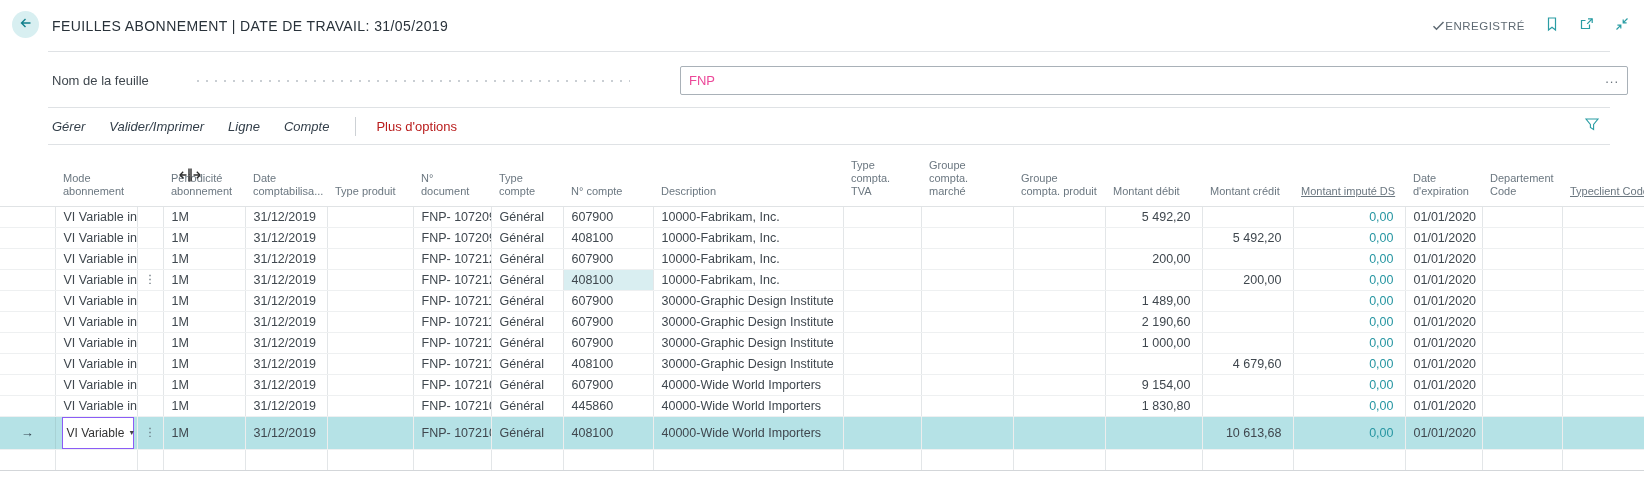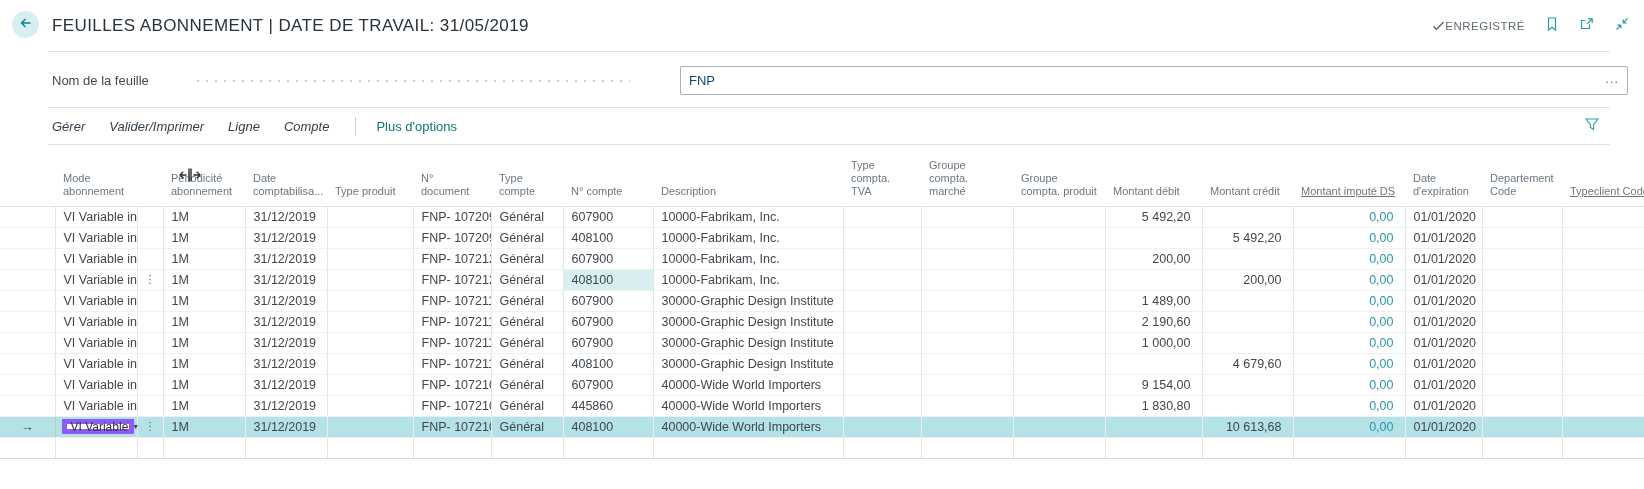--- a/index.html
+++ b/index.html
@@ -11,52 +11,52 @@
 
   
   .topbar { height:52px; position:relative; }
   .topbar .rule { position:absolute; left:48px; right:34px; bottom:0; border-bottom:1px solid #dfe2e5; }
   .back-btn {
     position:absolute; left:12px; top:11px; width:27px; height:27px; border-radius:50%;
     background:#d8eff1; display:flex; align-items:center; justify-content:center; cursor:pointer;
   }
   .page-title {
     position:absolute; left:52px; top:0; height:52px; display:flex; align-items:center;
-    font-size:17px; letter-spacing:.4px; color:#29323a;
+    font-size:14px; letter-spacing:.4px; color:#29323a;
   }
   .top-right {
     position:absolute; right:14px; top:0; height:52px; display:flex; align-items:center; gap:19px;
   }
   .saved { display:flex; align-items:center; font-size:11.5px; letter-spacing:.5px; color:#5f6a73; }
   .icon-btn { display:flex; align-items:center; justify-content:center; cursor:pointer; }
 
   
   .form-row { height:56px; display:flex; align-items:center; padding:0 16px 0 52px; position:relative;gap:36px; }
   .form-row .rule { position:absolute; left:48px; right:34px; bottom:0; border-bottom:1px solid #dfe2e5; }
   .field-label { font-size:13px; color:#3f474e; flex:none; }
   .leader {
     flex:1; height:2px; margin:2px 14px 0 12px;
     background-image:repeating-linear-gradient(90deg,#c9ced3 0 2px,transparent 2px 9px);
   }
   .input-wrap { position:relative; width:948px; flex:none; }
   .input-wrap input {
     width:100%; height:29px; border:1px solid #a9b1b8; border-radius:2px;
-    padding:0 26px 0 8px; font-family:inherit; font-size:13px; color:#0c4a6e; outline:none;
+    padding:0 26px 0 8px; font-family:inherit; font-size:13px; color:#ec4899; outline:none;
   }
   .assist-edit {
     position:absolute; right:9px; top:50%; transform:translateY(-58%);
     color:#6a737c; font-size:13px; letter-spacing:1px; cursor:pointer;
   }
 
   
   .menu-bar { height:37px; display:flex; align-items:center; padding-left:52px; position:relative; }
   .menu-bar .rule { position:absolute; left:48px; right:34px; bottom:0; border-bottom:1px solid #dfe2e5; }
   .menu-item { font-size:13px; color:#323e49; margin-right:24px; cursor:pointer;font-style:italic; }
   .menu-divider { width:1px; height:19px; background:#cdd1d5; margin:0 10px 0 2px; }
-  .menu-more { font-size:13px; color:#0f766e; margin-left:10px; cursor:pointer; }
+  .menu-more { font-size:13px; color:#b91c1c; margin-left:10px; cursor:pointer; }
   .filter-btn { margin-left:auto; margin-right:44px; }
 
   
   table { width:1644px; border-collapse:collapse; table-layout:fixed; }
   thead th {
     height:61px; vertical-align:bottom; padding:0 8px 8px 8px;
     font-weight:normal; font-size:11px; line-height:13px; color:#6b7780; text-align:left;
     border-bottom:1px solid #e0e3e5;
   }
   thead th.num { text-align:left; }
@@ -71,22 +71,22 @@
   tbody td.dots { padding:0; text-align:center; color:#5f6b75; font-size:11.5px; line-height:19px; }
   tbody td.num { text-align:right; padding-right:11px; }
   tbody td.link { color:#2796a2; }
   tbody td.hl { background:#d9eef1; }
   tbody tr.selected td { background:#b5e2e6; border-right-color:rgba(0,0,0,0.07); }
   tbody tr.selected td.ind { color:#33424e; font-size:13px; }
   tbody tr:last-child td { border-bottom-color:#d3d6d9; }
   td.editcell { padding:0 4px; overflow:visible; }
   .combo {
     display:flex; align-items:center; justify-content:space-between;
-    width:72px; height:15px; margin:0 auto 0 2px; padding:0 4px;
-    background:#fff; border:5px solid #8b5cf6; font-size:12px; color:#333; cursor:pointer;
+    width:72px; height:32px; margin:0 auto 0 2px; padding:0 4px;
+    background:#fff; border:1px solid #8b5cf6; font-size:12px; color:#333; cursor:pointer;
   }
   .combo .caret { font-size:7px; color:#444; margin-left:4px; }
 
   .cursor-artifact { position:absolute; left:179px; top:168px; }
 </style>
 </head>
 <body>
 
 <div class="topbar">
   <div class="back-btn">

